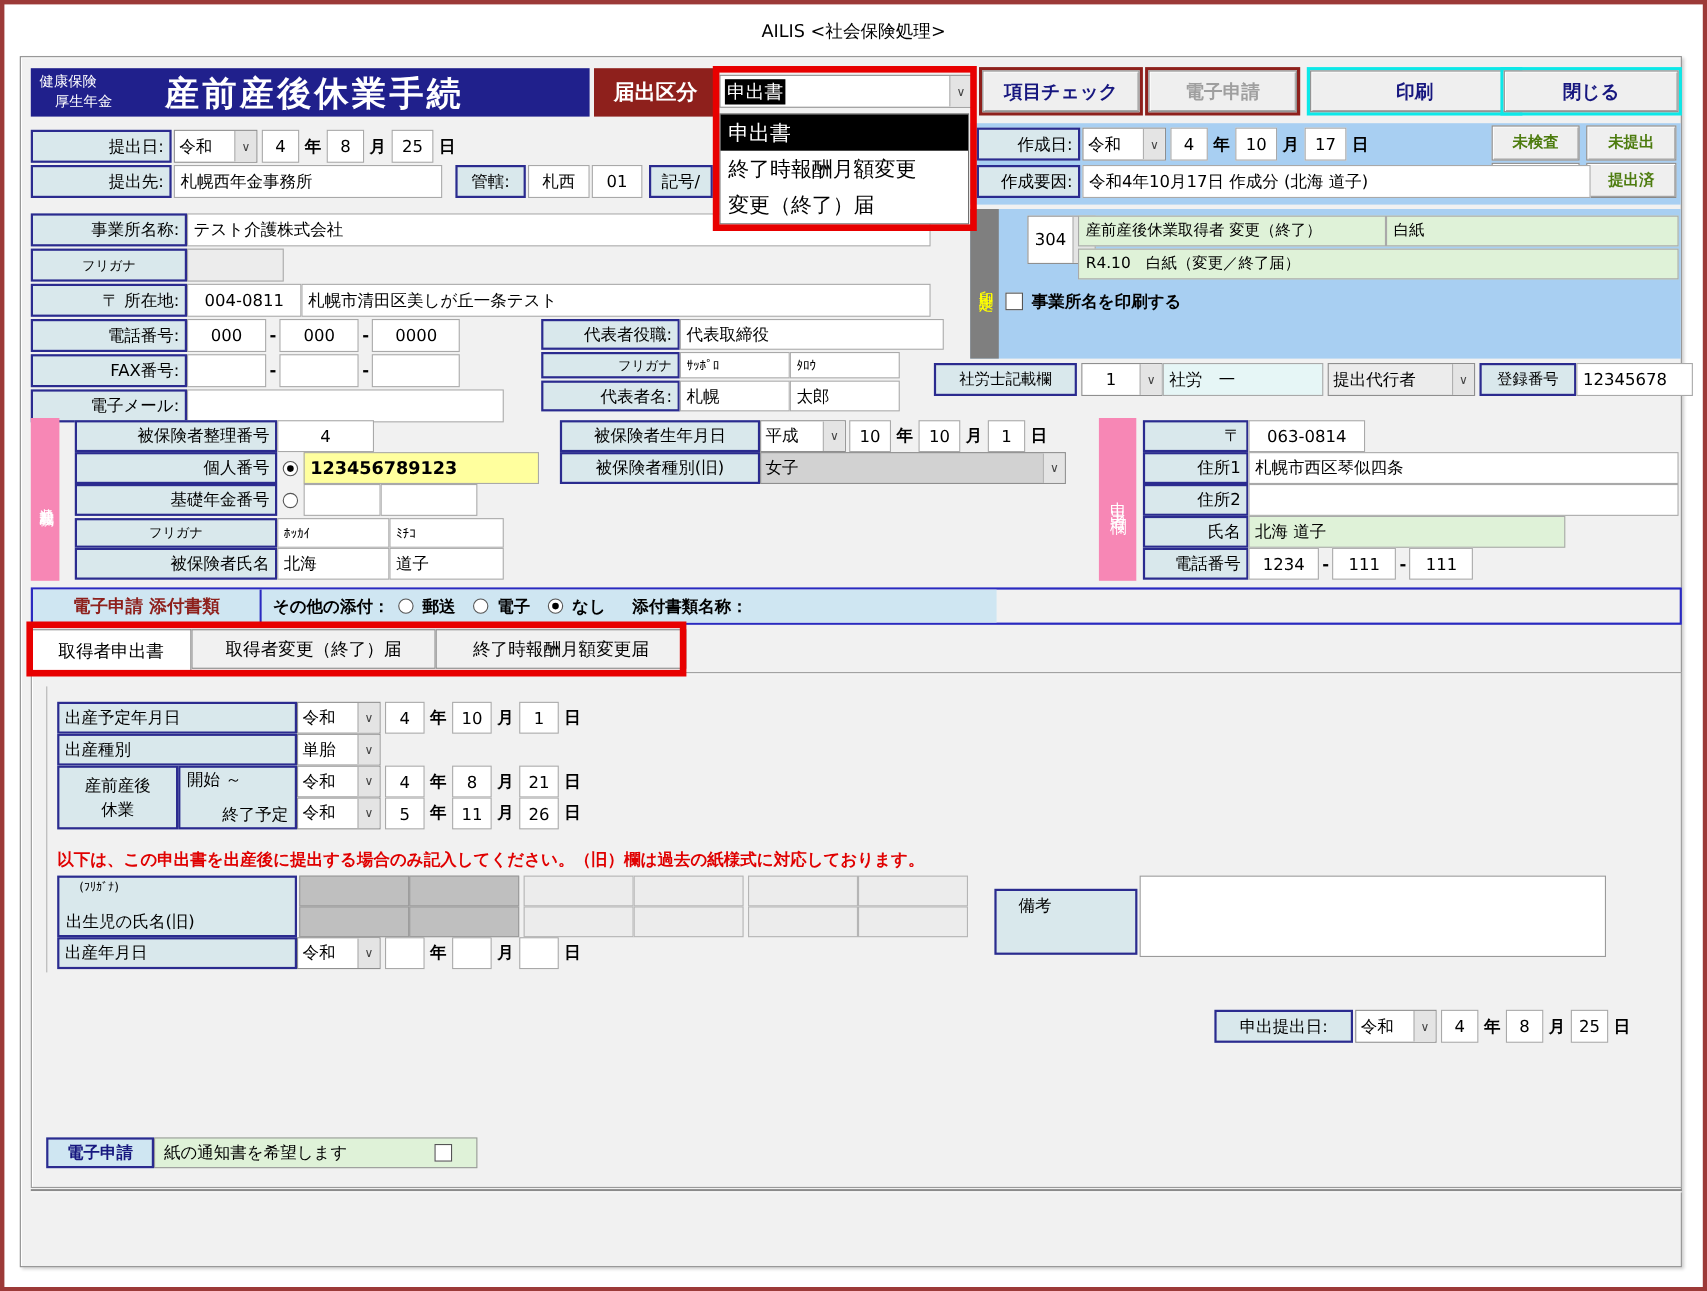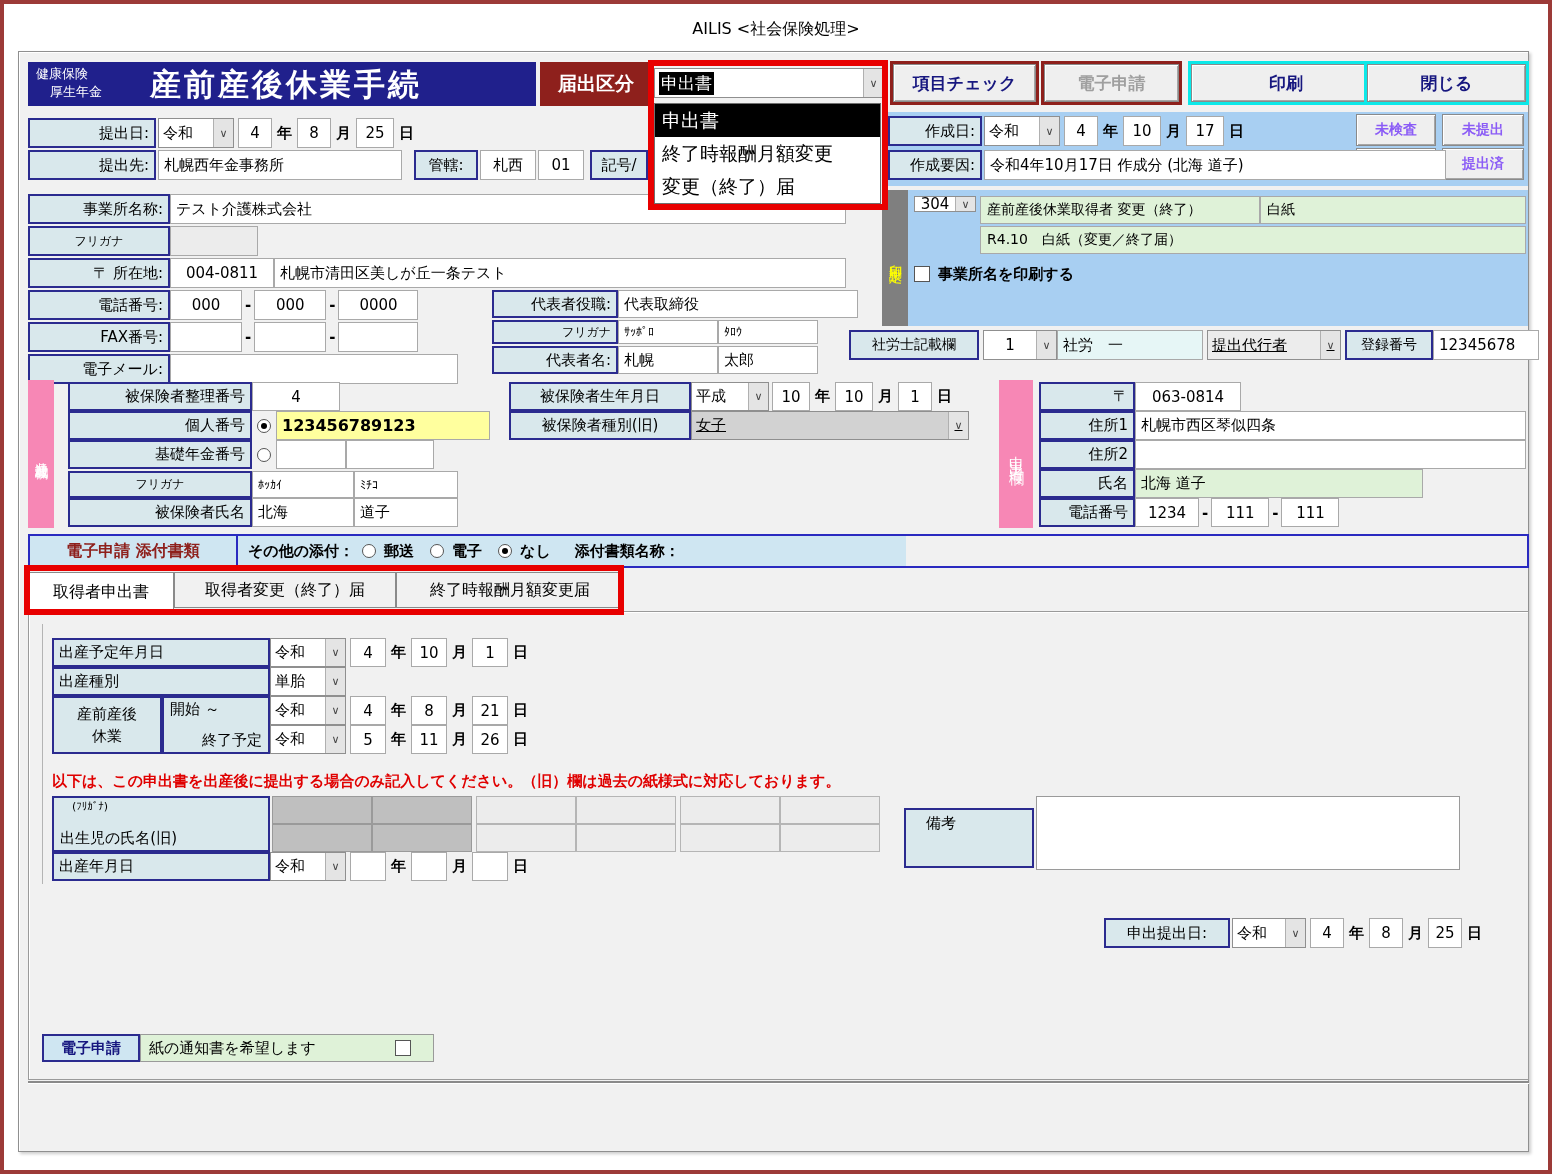--- a/index.html
+++ b/index.html
@@ -12,23 +12,23 @@
   .lbl.r { justify-content:flex-end; }
   .lbl.c { justify-content:center; }
   .inp { background:#fff; border:1px solid #a9a9a9; display:flex; align-items:center; padding:0 5px; height:100%; overflow:hidden; white-space:nowrap; }
   .inp.c { justify-content:center; }
   .inp.gray { background:#ececec; }
   .unit { font-weight:bold; padding:0 5px; white-space:nowrap; }
   .dash { font-weight:bold; padding:0 3px; }
   .combo { display:flex; align-items:stretch; background:#fff; border:1px solid #8f8f8f; height:100%; overflow:hidden; }
   .combo .txt { flex:1; display:flex; align-items:center; padding:0 4px; white-space:nowrap; overflow:hidden; }
   .combo .arr { width:20px; background:#e4e4e4; border-left:1px solid #b0b0b0; display:flex; align-items:center; justify-content:center; font-size:11px; color:#444; flex:0 0 auto; }
-  .combo.gray { background:#d2d2d2;text-decoration:underline; }
+  .combo.gray { background:#d2d2d2; }
   .btn { background:#efefef; border:1px solid #8a8a8a; box-shadow: inset 1px 1px 0 #ffffff, inset -1px -1px 0 #a6a6a6; display:flex; align-items:center; justify-content:center; font-weight:bold; color:#17177f; white-space:nowrap; }
-  .btn.black { color:#8b5cf6; }
+  .btn.black { color:#4d7c0f; }
   .btn.disabled { color:#9f9f9f; }
   .frame { position:absolute; display:flex; }
   .frame > .btn { flex:1; }
   .vlabel { position:absolute; writing-mode:vertical-rl; text-orientation:upright; display:flex; align-items:center; justify-content:center; overflow:hidden; }
   .radio { width:14px; height:14px; min-width:14px; border:1px solid #555; border-radius:50%; background:#fff; position:relative; display:inline-block; }
   .radio.on::after { content:""; position:absolute; left:3px; top:3px; right:3px; bottom:3px; background:#000; border-radius:50%; }
   .chk { width:16px; height:16px; min-width:16px; border:1px solid #555; background:#fff; display:inline-block; }
   .bluepanel { position:absolute; background:#a8cff2; }
   .green { background:#dff2d8; border:1px solid #a9a9a9; display:flex; align-items:center; padding:0 6px; position:absolute; overflow:hidden; white-space:nowrap; }
   .ddlist { position:absolute; background:#fff; border:1px solid #707070; z-index:40; }
@@ -181,21 +181,21 @@
     <div class="inp sm" style="width:100px">ﾀﾛｳ</div>
   </div>
   <div class="row" style="left:488px;top:342px;height:28px">
     <div class="lbl r" style="width:126px">代表者名:</div>
     <div class="inp" style="width:100px">札幌</div>
     <div class="inp" style="width:100px">太郎</div>
   </div>
 
   <div class="bluepanel" style="left:878px;top:186px;width:646px;height:136px"></div>
   <div class="vlabel" style="left:878px;top:186px;width:26px;height:136px;background:#7f7f7f;color:#ffff00;font-size:13px;letter-spacing:2px">印刷設定</div>
-  <div class="combo" style="position:absolute;left:910px;top:192px;width:62px;height:16px">
+  <div class="combo" style="position:absolute;left:930px;top:192px;width:62px;height:44px">
     <span class="txt" style="justify-content:center">304</span>
     <span class="arr">∨</span>
   </div>
   <div class="green" style="left:976px;top:192px;width:280px;height:28px;font-size:14px">産前産後休業取得者 変更（終了）</div>
   <div class="green" style="left:1256px;top:192px;width:266px;height:28px;font-size:14px">白紙</div>
   <div class="green" style="left:976px;top:222px;width:546px;height:28px;font-size:14px">R4.10　白紙（変更／終了届）</div>
   <div class="row" style="left:910px;top:258px;height:24px;z-index:5">
     <span class="chk"></span>
     <span style="font-weight:bold;margin-left:8px">事業所名を印刷する</span>
   </div>

